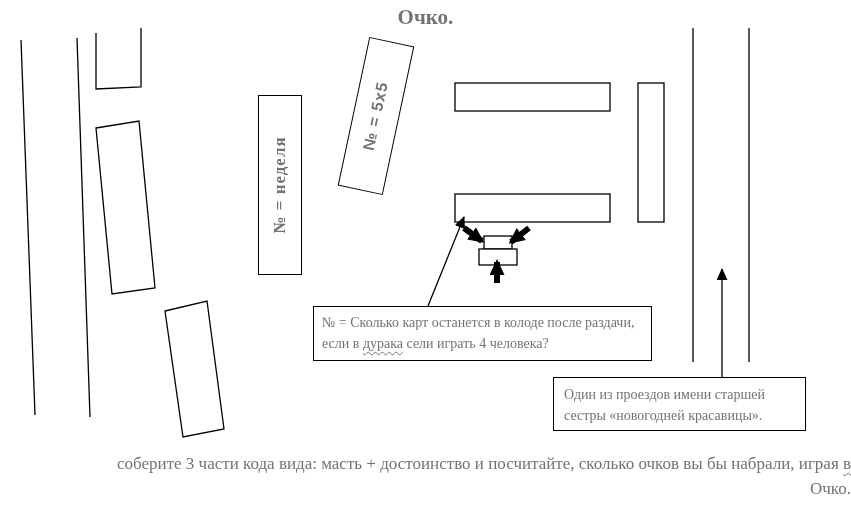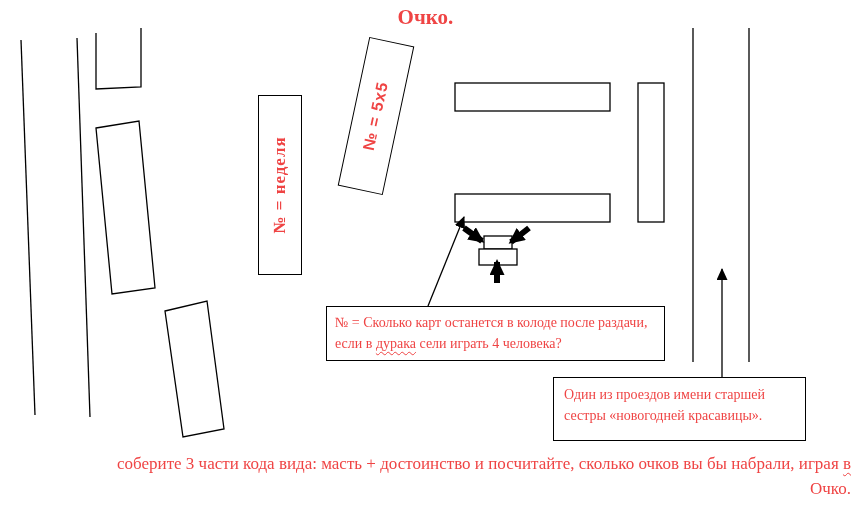--- a/index.html
+++ b/index.html
@@ -1,18 +1,18 @@
 <!DOCTYPE html>
 <html><head>
 <meta charset="utf-8">
 <style>
   html,body { margin:0; padding:0; background:#fff; }
   .page {
     position:relative; width:851px; height:521px;
-    background:#fff; color:#ef4444; overflow:hidden;
+    background:#fff; color:#737373; overflow:hidden;
     font-family:"Liberation Serif", serif;
   }
   .abs { position:absolute; }
   .layer { position:absolute; left:0; top:0; }
   .title {
     left:0; right:0; top:5px; text-align:center;
     font-size:21px; font-weight:bold;
   }
   .vbox {
     border:1px solid #000; background:#fff;
@@ -83,25 +83,25 @@
   <div class="abs title">Очко.</div>
 
   <div class="abs vbox" style="left:258px; top:95px; width:44px; height:180px;">
     <span class="vtext label-week">№ = неделя</span>
   </div>
 
   <div class="abs vbox box-5x5" style="left:353px; top:40px; width:46px; height:152px;">
     <span class="vtext label-5x5">№ = 5х5</span>
   </div>
 
-  <div class="abs callout" style="left:313px; top:306px; width:339px; height:55px;margin-left:13px;">
+  <div class="abs callout" style="left:313px; top:306px; width:339px; height:55px;">
     <span>№ = Сколько карт останется в колоде после раздачи, если в </span><span class="wavy">дурака</span><span> сели играть 4 человека?</span>
   </div>
 
-  <div class="abs callout" style="left:553px; top:377px; width:253px; height:64px; padding:6px 10px;">
+  <div class="abs callout" style="left:553px; top:377px; width:253px; height:54px; padding:6px 10px;">
     <span>Один из проездов имени старшей сестры «новогодней красавицы».</span>
   </div>
 
   <div class="abs footer">
     <span>соберите 3 части кода вида: масть + достоинство и посчитайте, сколько очков вы бы набрали, играя </span><span class="wavy">в</span><br>
     <span>Очко.</span>
   </div>
 
 </div>
 

